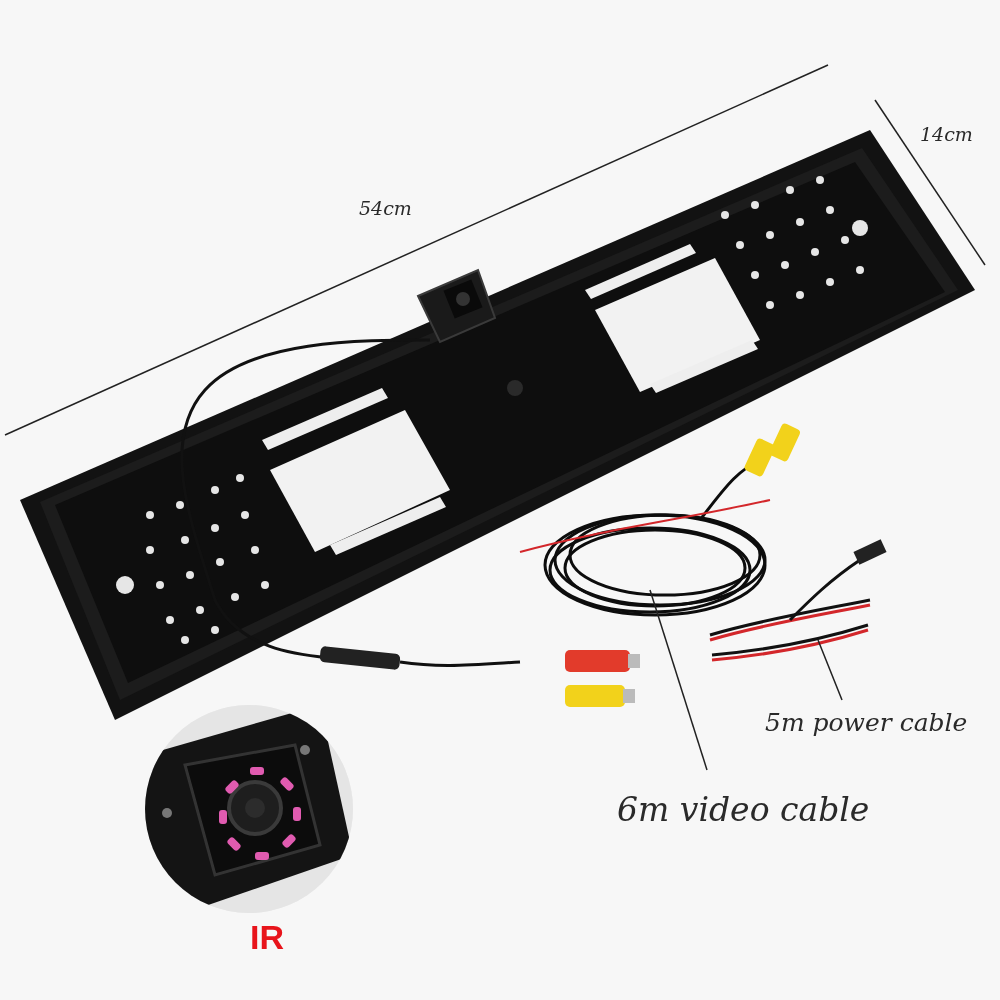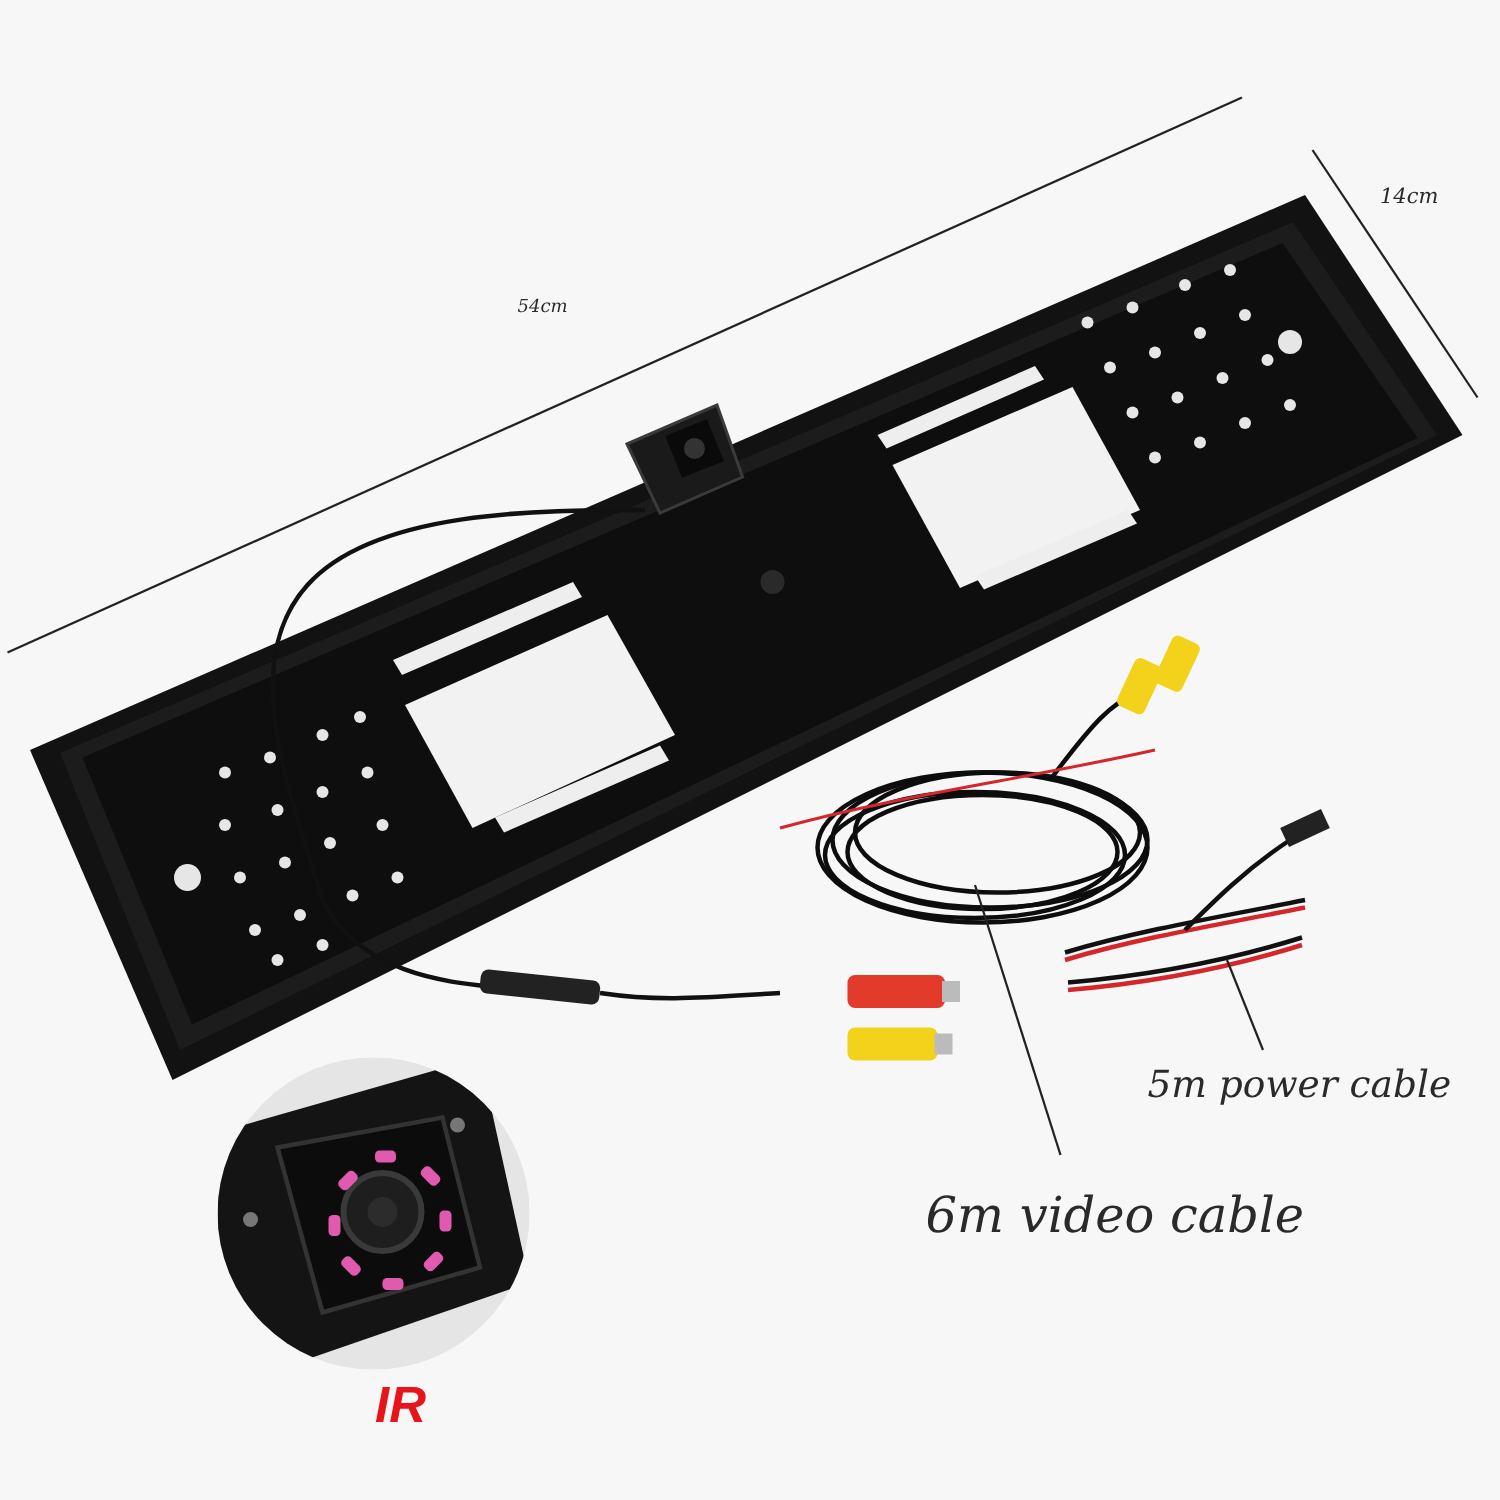--- a/index.html
+++ b/index.html
@@ -1,19 +1,19 @@
 <!DOCTYPE html>
 <html><head>
 <meta charset="utf-8">
 <style>
   html, body { margin:0; padding:0; }
   body { width:1000px; height:1000px; background:#f7f7f7; position:relative; overflow:hidden; font-family:"DejaVu Serif", serif; }
   .scene { position:absolute; left:0; top:0; width:1000px; height:1000px; }
   .label { position:absolute; font-family:"DejaVu Serif", serif; font-style:italic; color:#2a2a2a; white-space:nowrap; }
-  .ir-label { position:absolute; font-family:"Liberation Sans", sans-serif; font-weight:bold; color:#e8141b; font-size:34px;font-style:italic; }
+  .ir-label { position:absolute; font-family:"Liberation Sans", sans-serif; font-weight:bold; color:#e8141b; font-size:34px; }
   .inset { position:absolute; left:145px; top:705px; width:208px; height:208px; border-radius:50%; overflow:hidden; background:#ececec; }
 </style>
 </head>
 <body>
 
 <svg class="scene" viewBox="0 0 1000 1000" width="1000" height="1000">
 
   <line x1="5" y1="435" x2="828" y2="65" stroke="#222" stroke-width="1.5"></line>
   <line x1="875" y1="100" x2="985" y2="265" stroke="#222" stroke-width="1.5"></line>
 
@@ -110,22 +110,22 @@
     <path d="M712,655 C770,650 820,640 868,625" stroke="#111"></path>
     <path d="M712,660 C770,655 820,645 868,630" stroke="#d3272b"></path>
     <path d="M790,620 C810,600 830,580 860,560" stroke="#111"></path>
     <rect x="855" y="545" width="30" height="14" fill="#222" stroke="none" transform="rotate(-25 870 552)"></rect>
   </g>
 
   <line x1="650" y1="590" x2="707" y2="770" stroke="#222" stroke-width="1.5"></line>
   <line x1="818" y1="640" x2="842" y2="700" stroke="#222" stroke-width="1.5"></line>
 </svg>
 
-<div class="label" style="left:345px;top:197px;font-size:12px;">54cm</div>
-<div class="label" style="left:920px;top:123px;font-size:14px;">14cm</div>
+<div class="label" style="left:359px;top:197px;font-size:19px;">54cm</div>
+<div class="label" style="left:920px;top:123px;font-size:19px;">14cm</div>
 <div class="label" style="left:765px;top:708px;font-size:25px;">5m power cable</div>
 <div class="label" style="left:617px;top:790px;font-size:33px;">6m video cable</div>
 
 <div class="inset">
   <svg width="208" height="208" viewBox="0 0 208 208">
     <rect x="0" y="0" width="208" height="208" fill="#e5e5e5"></rect>
     <polygon points="0,50 175,0 208,150 40,208 0,208" fill="#141414"></polygon>
     <polygon points="40,60 150,40 175,140 70,170" fill="#0c0c0c" stroke="#333" stroke-width="3"></polygon>
     <circle cx="110" cy="103" r="26" fill="#1e1e1e" stroke="#3a3a3a" stroke-width="4"></circle>
     <circle cx="110" cy="103" r="10" fill="#2c2c2c"></circle>

